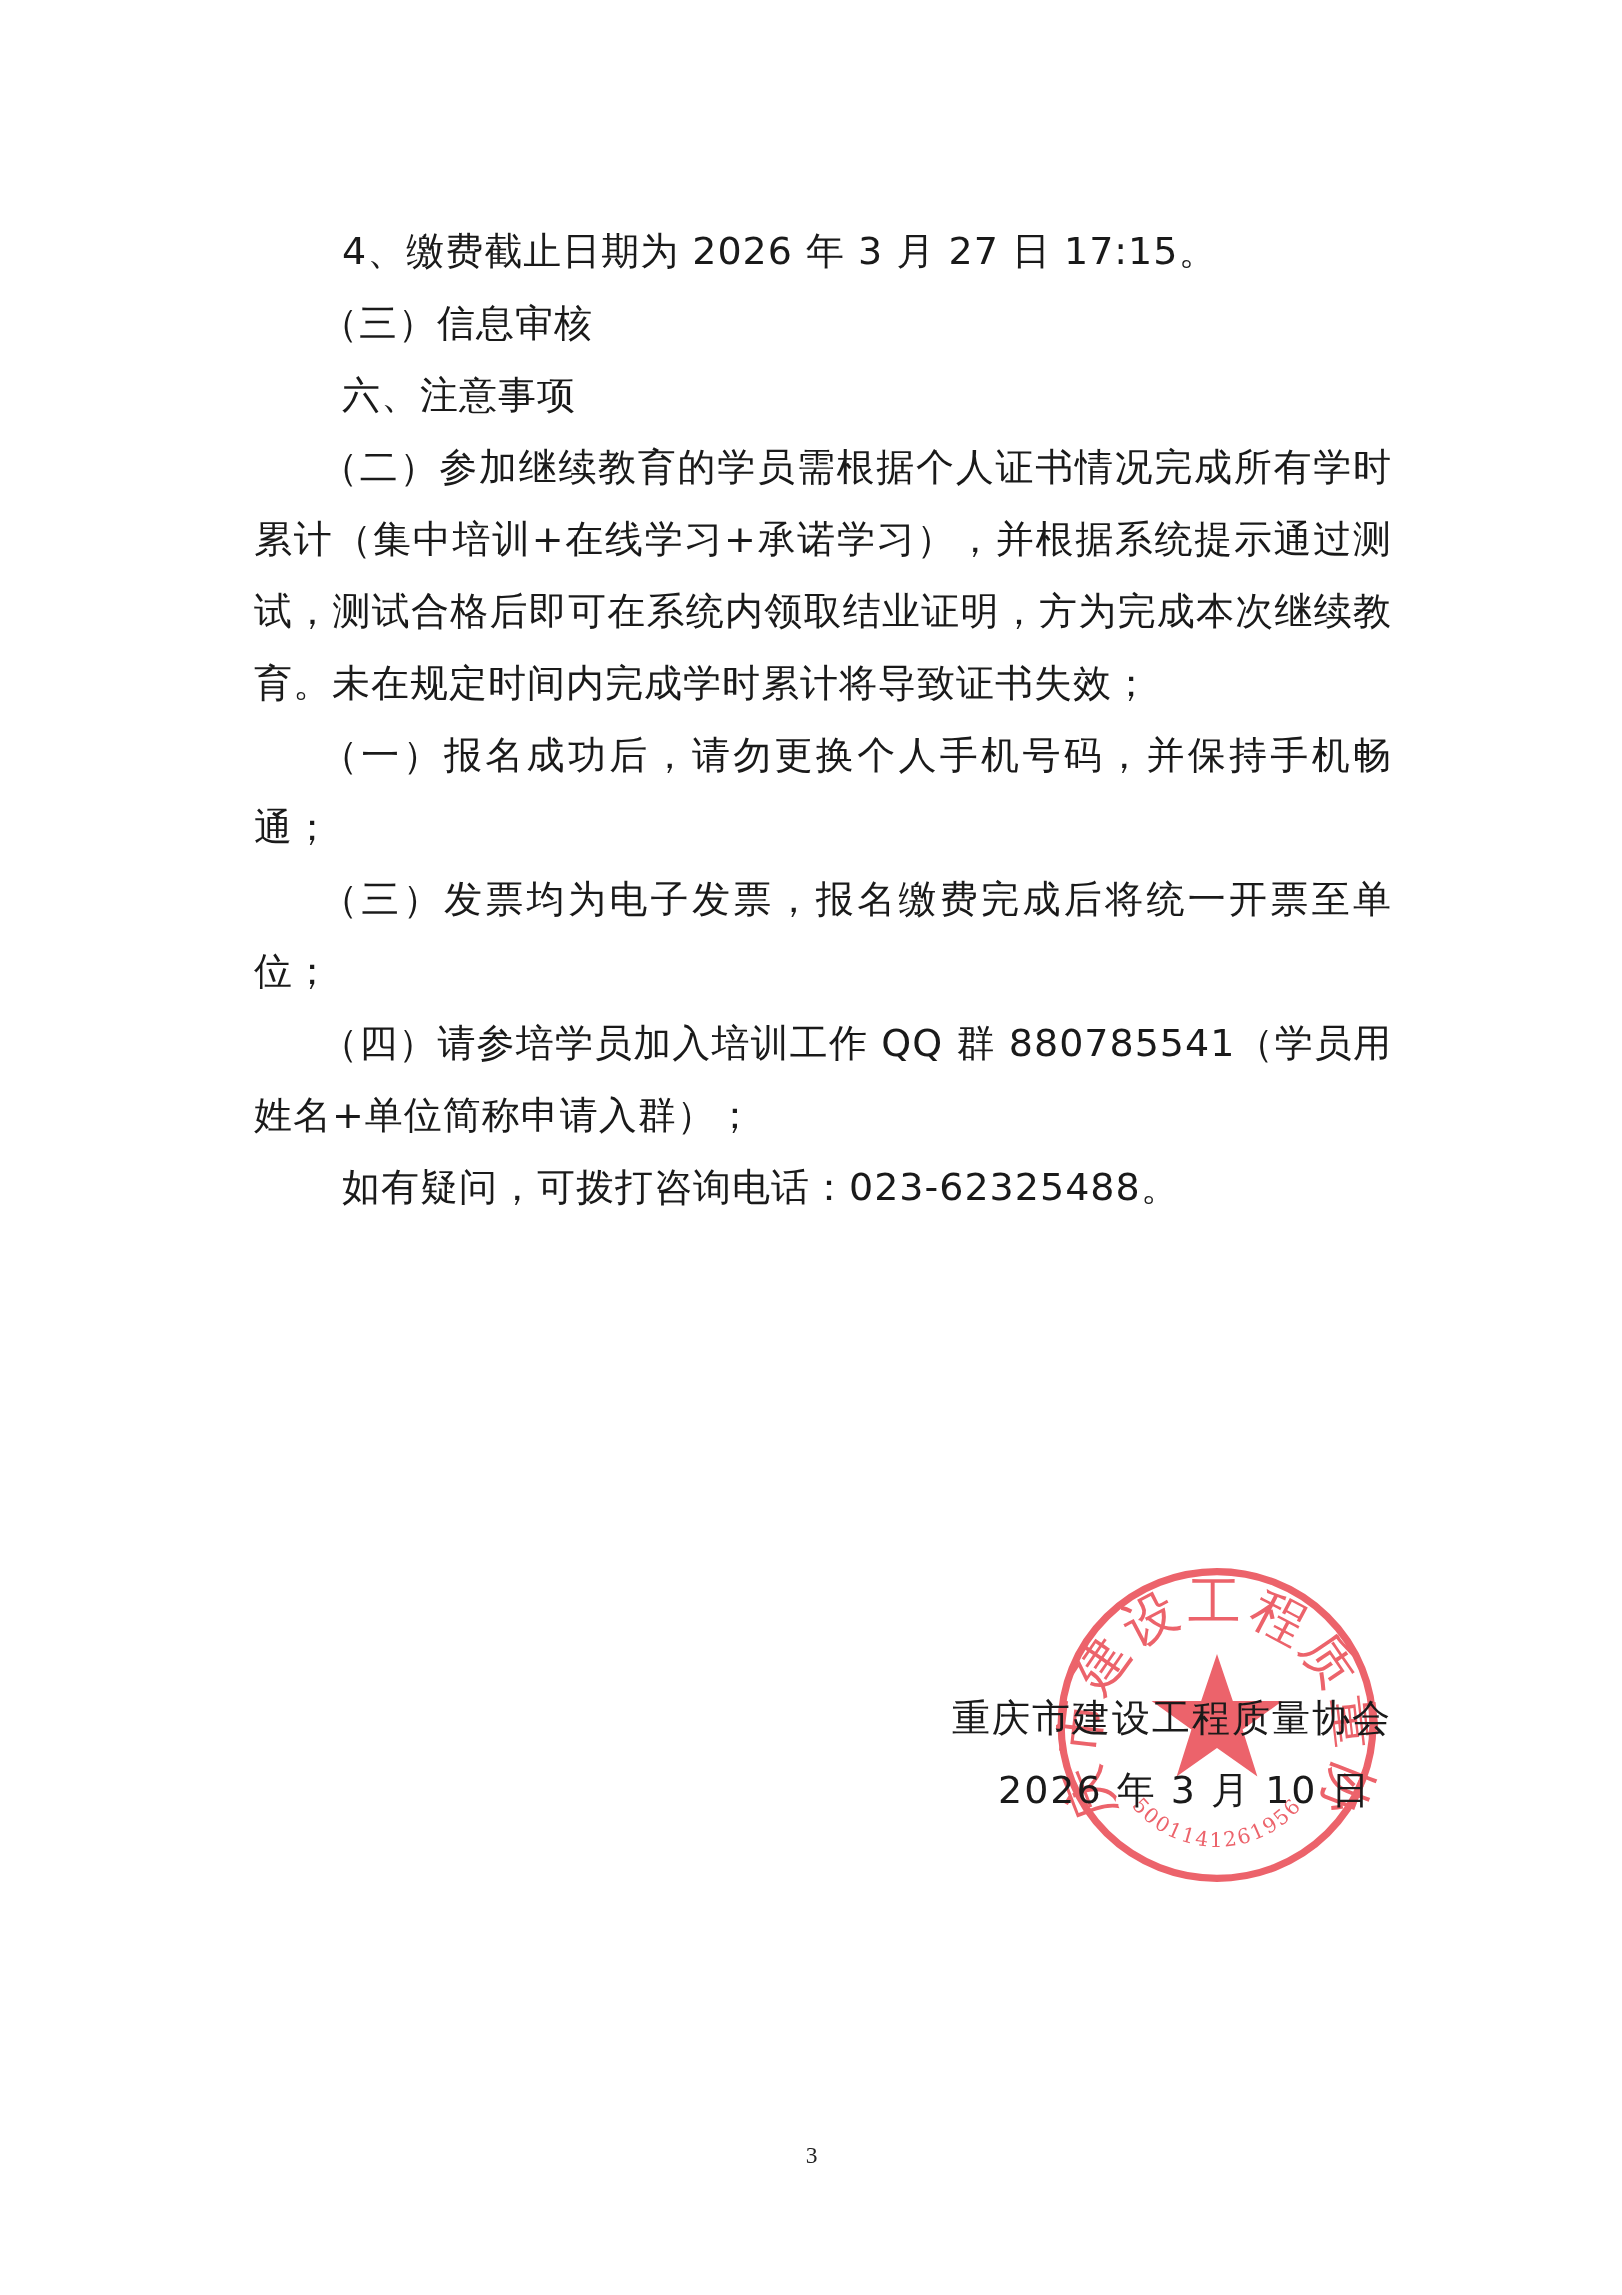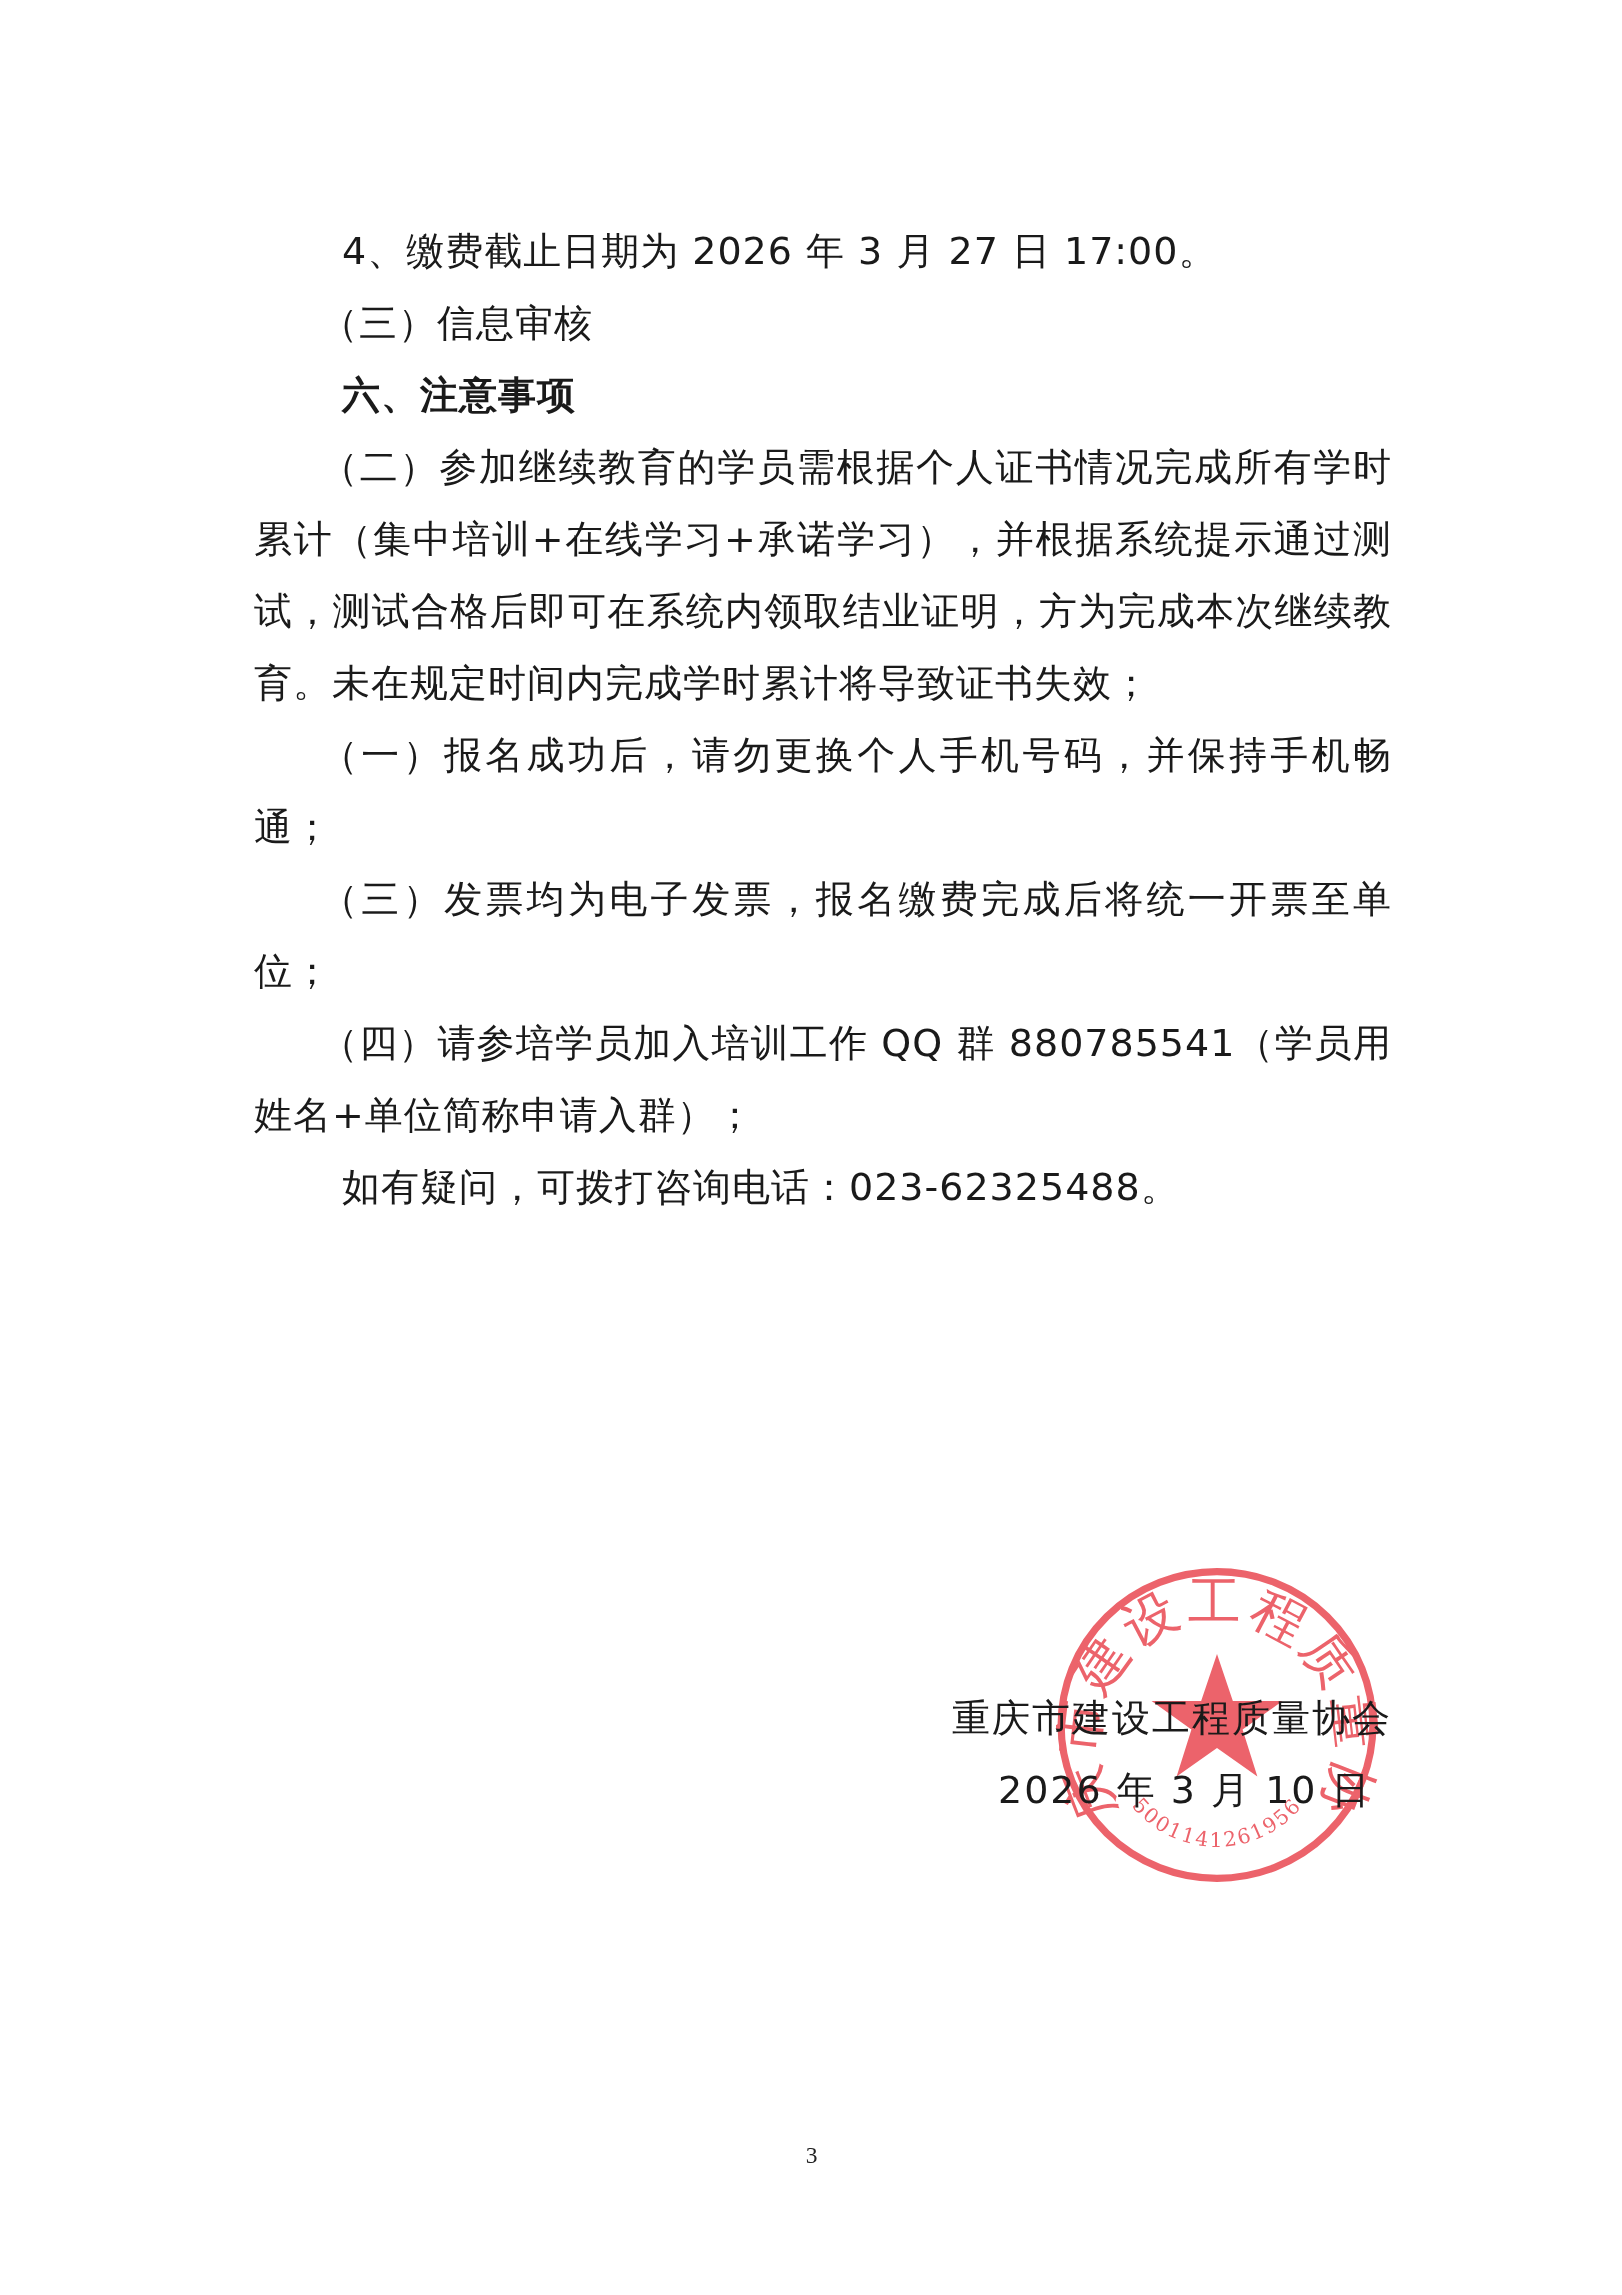--- a/index.html
+++ b/index.html
@@ -36,21 +36,21 @@
     text-align: justify;
     text-align-last: left;
     text-indent: 88px;
   }
   .para.paren {
     text-indent: 66px;
   }
   .heading {
     margin: 0;
     text-indent: 88px;
-    font-weight: bold;
+    font-weight: normal;
   }
   .closing {
     margin: 0;
     text-indent: 88px;
   }
   .signature {
     position: absolute;
     right: 231px;
     top: 1682px;
     font-size: 38px;
@@ -86,21 +86,21 @@
     font-size: 23.5px;
     color: #222;
   }
 </style>
 </head>
 <body>
 
 <div class="page">
 
   <div class="body-text">
-    <p class="para">4、缴费截止日期为 2026 年 3 月 27 日 17:00。</p>
+    <p class="para">4、缴费截止日期为 2026 年 3 月 27 日 17:15。</p>
     <p class="para paren">（三）信息审核</p>
     <p class="heading">六、注意事项</p>
     <p class="para paren">（二）参加继续教育的学员需根据个人证书情况完成所有学时累计（集中培训+在线学习+承诺学习），并根据系统提示通过测试，测试合格后即可在系统内领取结业证明，方为完成本次继续教育。未在规定时间内完成学时累计将导致证书失效；</p>
     <p class="para paren">（一）报名成功后，请勿更换个人手机号码，并保持手机畅通；</p>
     <p class="para paren">（三）发票均为电子发票，报名缴费完成后将统一开票至单位；</p>
     <p class="para paren">（四）请参培学员加入培训工作 QQ 群 880785541（学员用姓名+单位简称申请入群）；</p>
     <p class="closing">如有疑问，可拨打咨询电话：023-62325488。</p>
   </div>
 
   <div class="stamp">

